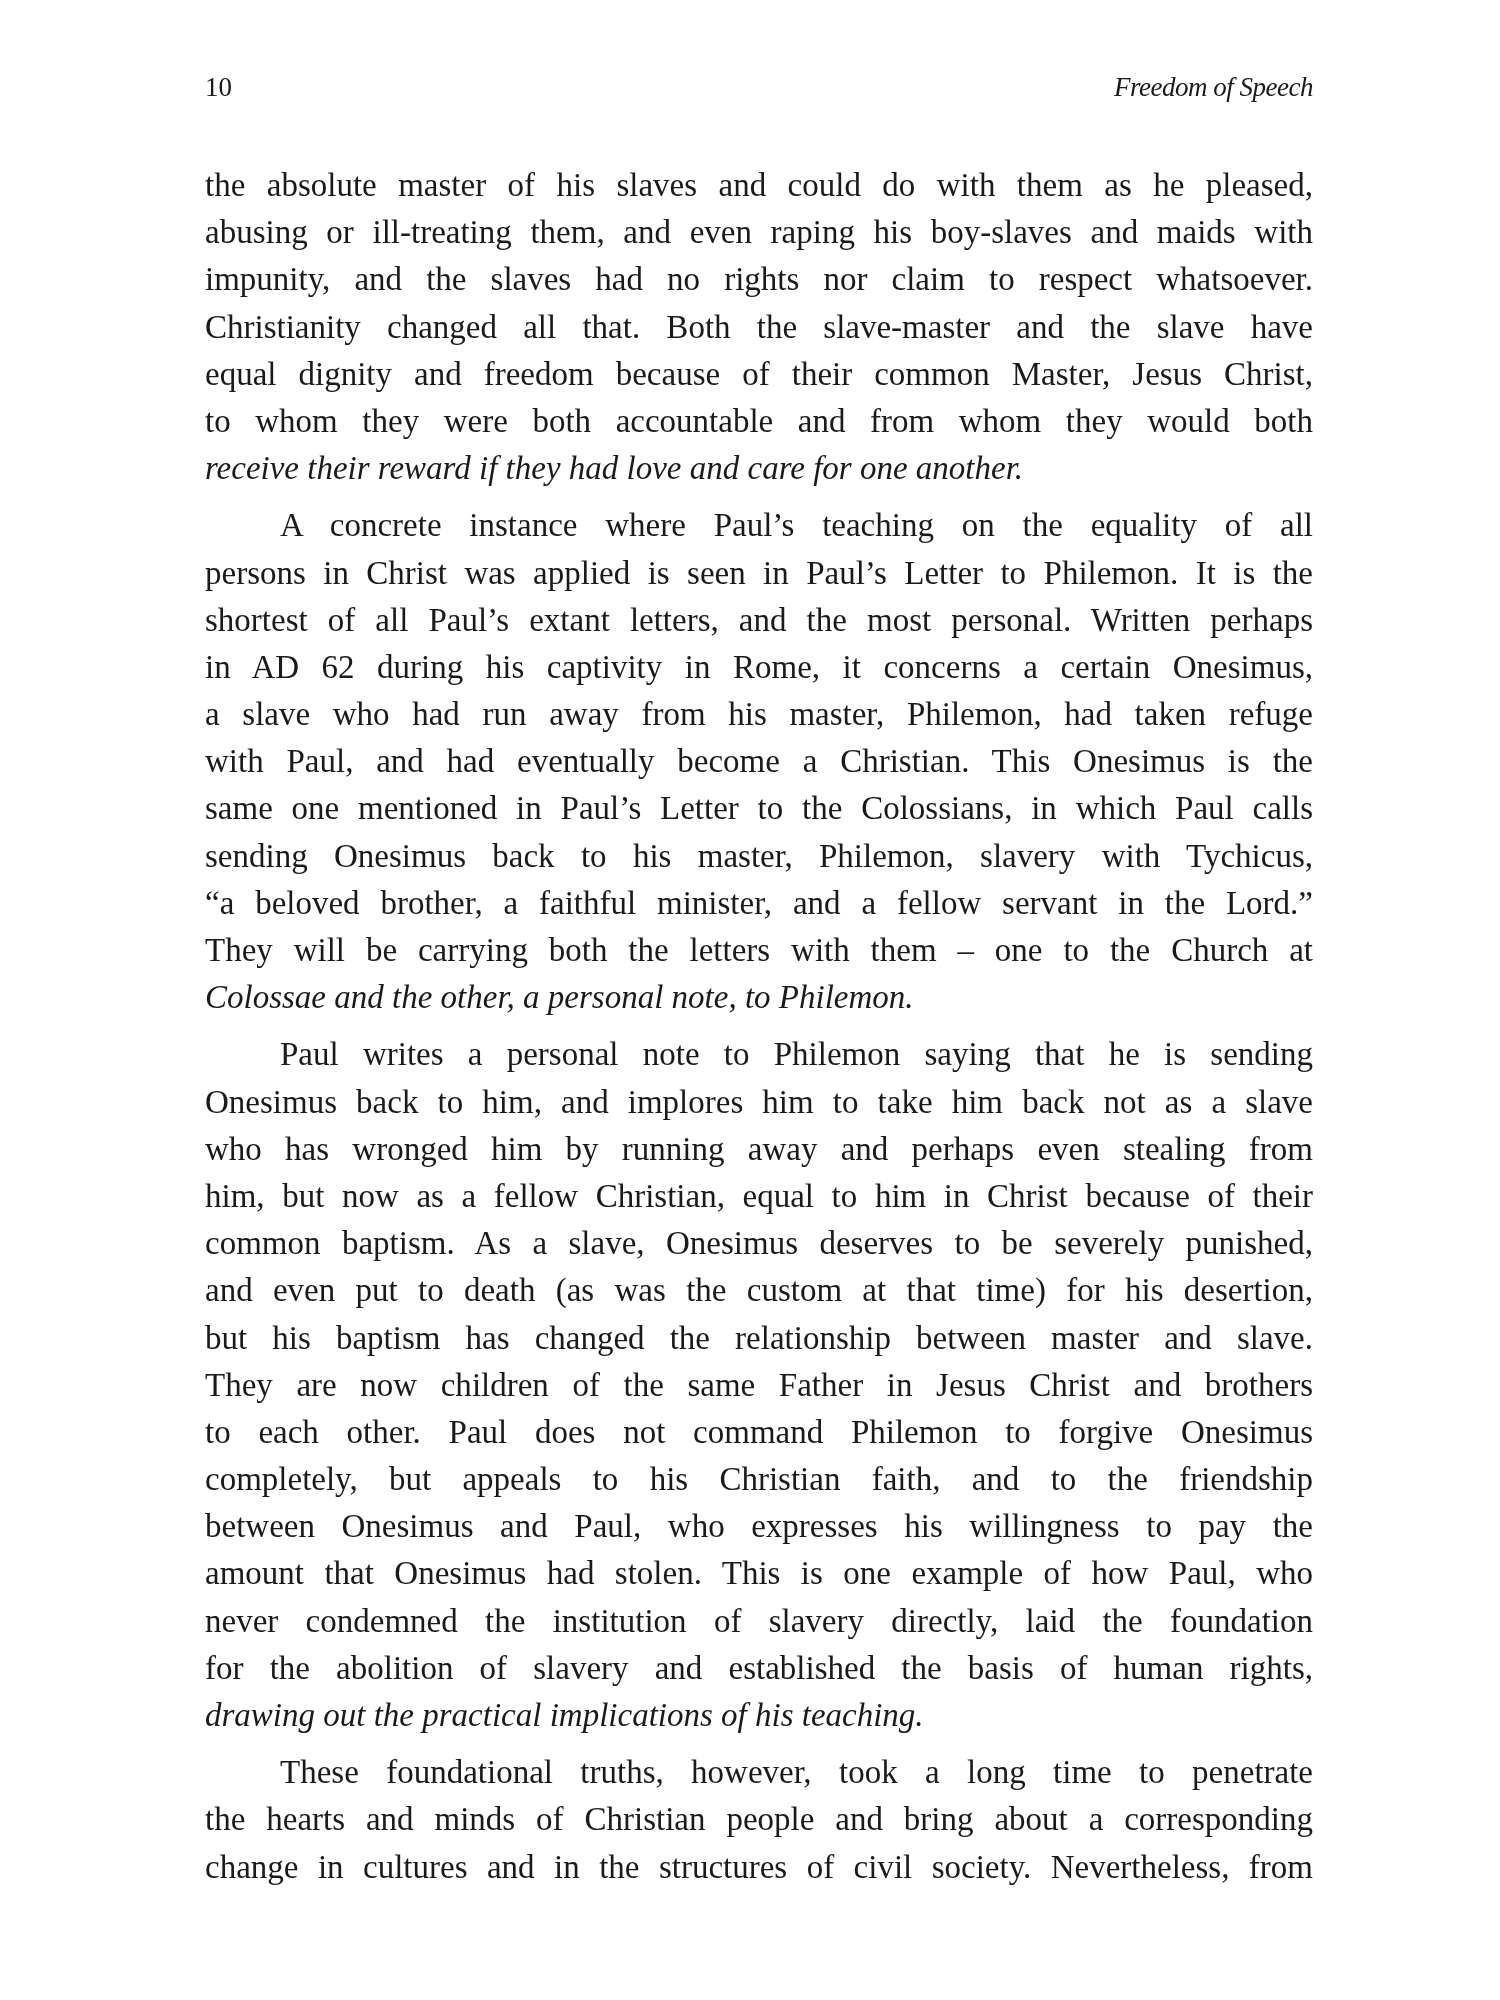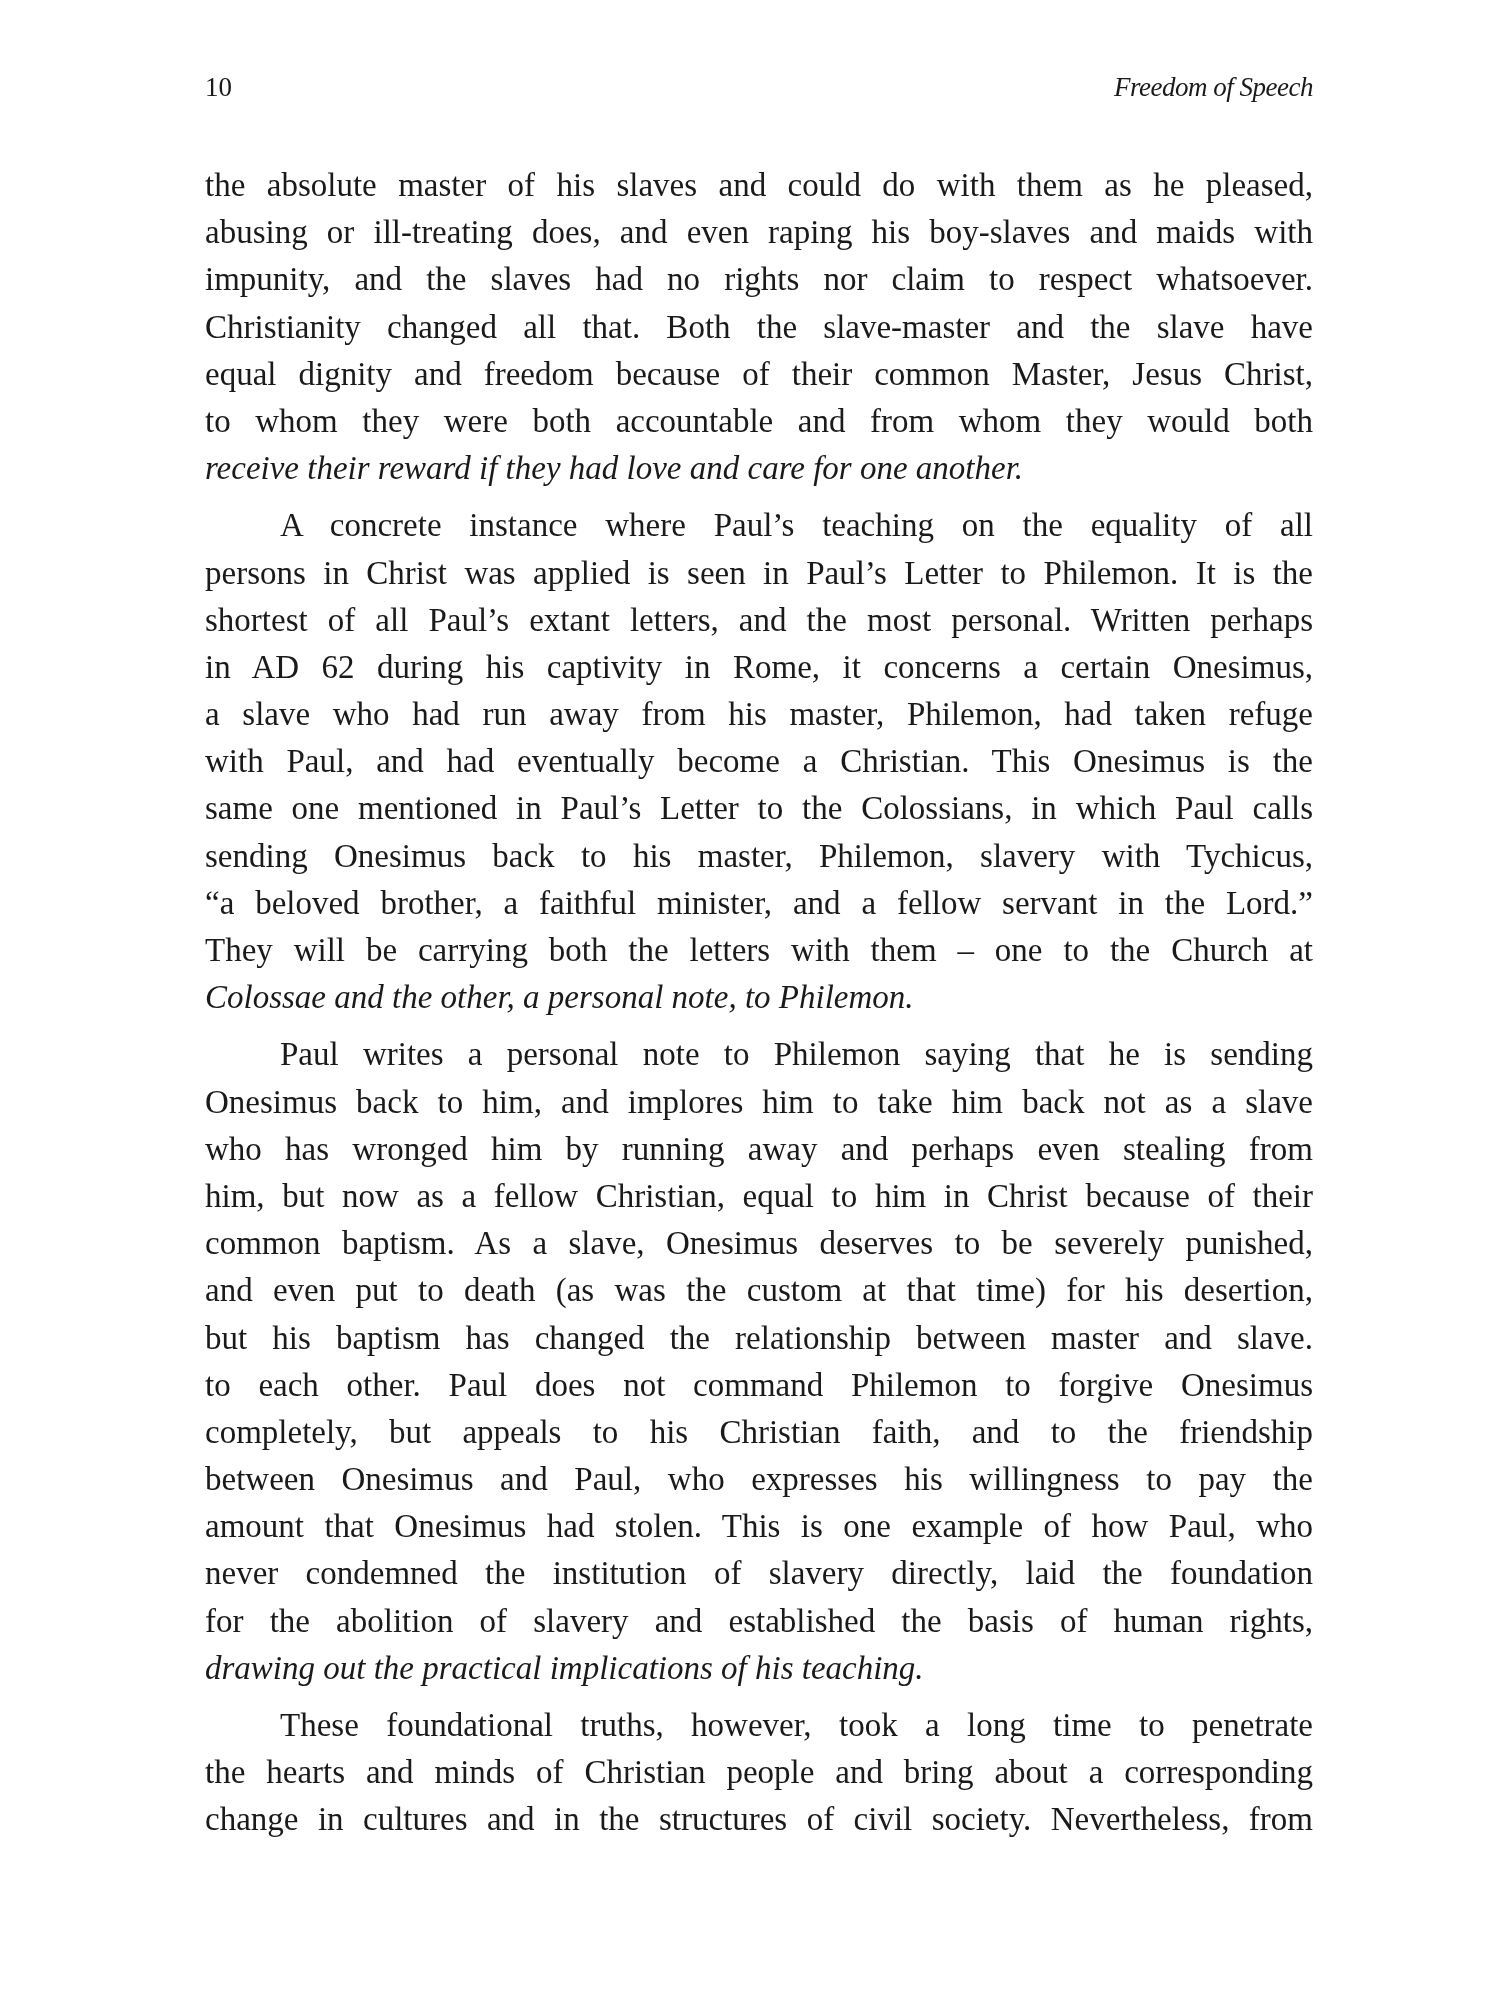--- a/index.html
+++ b/index.html
@@ -33,21 +33,21 @@
 <body>
 
 <div class="running-head">
   <span class="page-number">10</span>
   <span class="running-title">Freedom of Speech</span>
 </div>
 
 <div class="body-text" id="body-text">
     <div class="para">
       <span class="line">the absolute master of his slaves and could do with them as he pleased,</span>
-      <span class="line">abusing or ill-treating does, and even raping his boy-slaves and maids with</span>
+      <span class="line">abusing or ill-treating them, and even raping his boy-slaves and maids with</span>
       <span class="line">impunity, and the slaves had no rights nor claim to respect whatsoever.</span>
       <span class="line">Christianity changed all that. Both the slave-master and the slave have</span>
       <span class="line">equal dignity and freedom because of their common Master, Jesus Christ,</span>
       <span class="line">to whom they were both accountable and from whom they would both</span>
       <span class="line last">receive their reward if they had love and care for one another.</span>
     </div>
     <div class="para">
       <span class="line indent">A concrete instance where Paul’s teaching on the equality of all</span>
       <span class="line">persons in Christ was applied is seen in Paul’s Letter to Philemon. It is the</span>
       <span class="line">shortest of all Paul’s extant letters, and the most personal. Written perhaps</span>
@@ -61,20 +61,21 @@
       <span class="line last">Colossae and the other, a personal note, to Philemon.</span>
     </div>
     <div class="para">
       <span class="line indent">Paul writes a personal note to Philemon saying that he is sending</span>
       <span class="line">Onesimus back to him, and implores him to take him back not as a slave</span>
       <span class="line">who has wronged him by running away and perhaps even stealing from</span>
       <span class="line">him, but now as a fellow Christian, equal to him in Christ because of their</span>
       <span class="line">common baptism. As a slave, Onesimus deserves to be severely punished,</span>
       <span class="line">and even put to death (as was the custom at that time) for his desertion,</span>
       <span class="line">but his baptism has changed the relationship between master and slave.</span>
+      <span class="line">They are now children of the same Father in Jesus Christ and brothers</span>
       <span class="line">to each other. Paul does not command Philemon to forgive Onesimus</span>
       <span class="line">completely, but appeals to his Christian faith, and to the friendship</span>
       <span class="line">between Onesimus and Paul, who expresses his willingness to pay the</span>
       <span class="line">amount that Onesimus had stolen. This is one example of how Paul, who</span>
       <span class="line">never condemned the institution of slavery directly, laid the foundation</span>
       <span class="line">for the abolition of slavery and established the basis of human rights,</span>
       <span class="line last">drawing out the practical implications of his teaching.</span>
     </div>
     <div class="para">
       <span class="line indent">These foundational truths, however, took a long time to penetrate</span>

